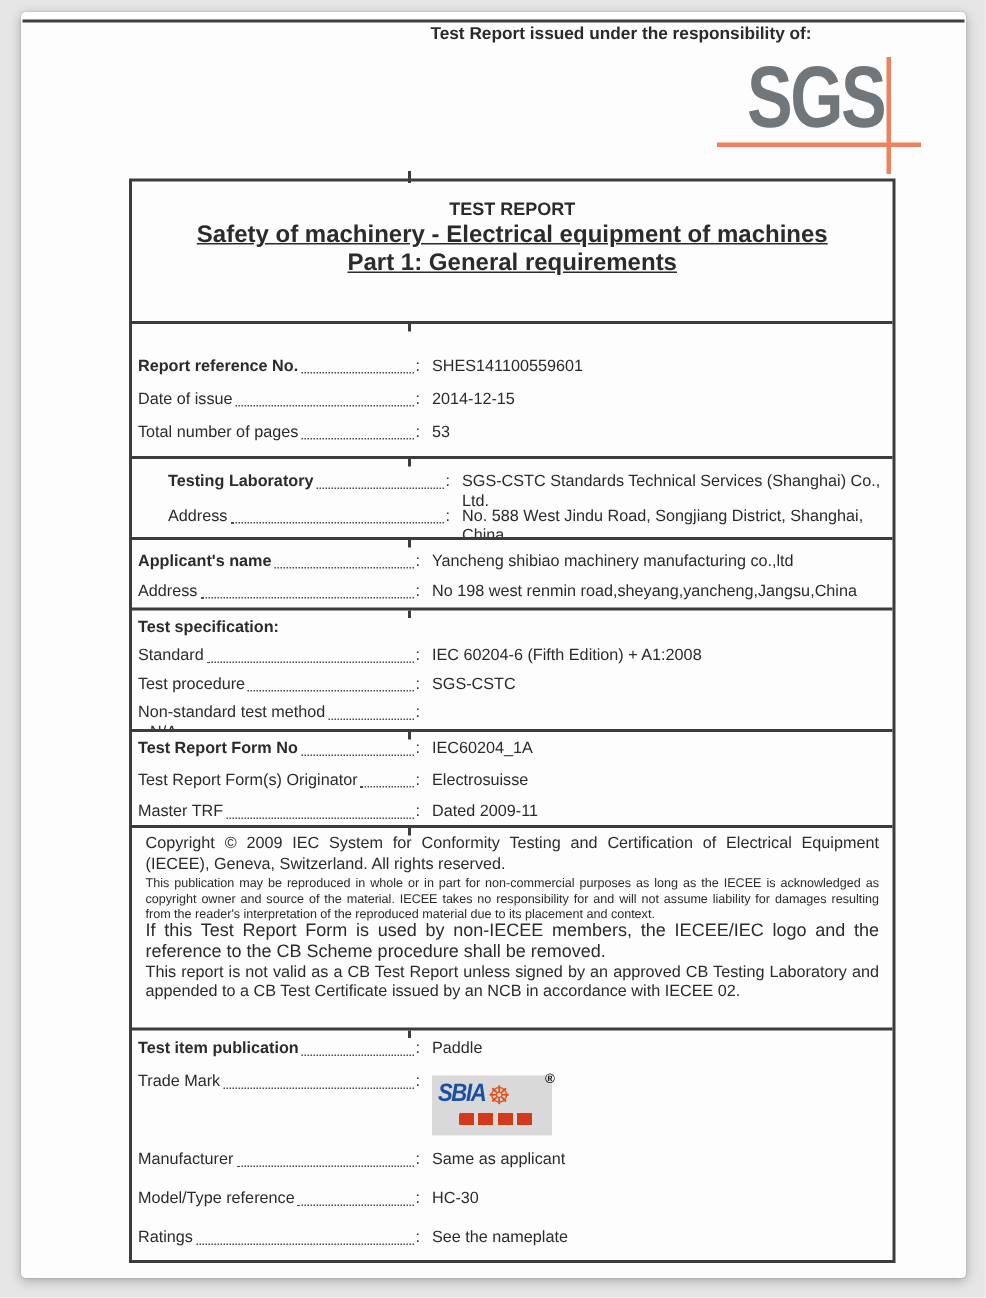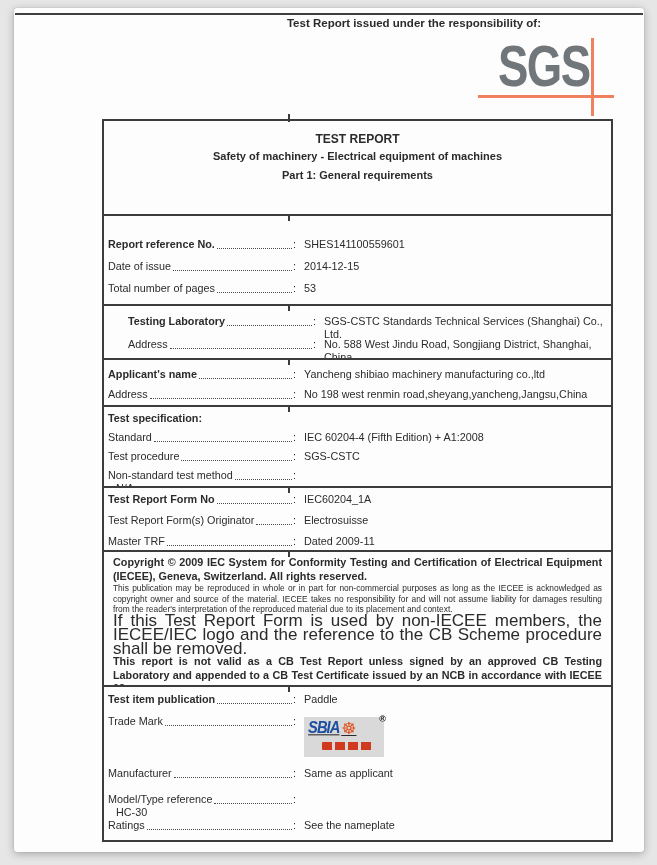--- a/index.html
+++ b/index.html
@@ -41,52 +41,52 @@
     position:absolute;left:24px;top:3px;
     font-size:57px;font-weight:bold;line-height:1;
     color:var(--sgs-gray);
     transform:scale(.8,1.02);transform-origin:left top;
     letter-spacing:-2px;
   }
   .sgs-hline{position:absolute;left:4px;top:61px;width:136px;height:2.5px;background:var(--sgs-orange);}
   .sgs-vline{position:absolute;left:117px;top:4px;width:2.5px;height:78px;background:var(--sgs-orange);}
   
   .report-table{
-    position:absolute;left:88px;top:111px;width:511px;height:723px;
+    position:absolute;left:72px;top:111px;width:511px;height:723px;
     border:2px solid var(--border);
     background:var(--page-bg);
   }
   .title-block{
     position:relative;height:93px;padding-top:10px;text-align:center;
   }
   .t-sm{font-size:12px;font-weight:bold;line-height:16px;}
-  .t-lg{font-size:11px;font-weight:bold;line-height:19px;}
+  .t-lg{font-size:16px;font-weight:bold;line-height:19px;text-decoration:underline;}
   .section{position:relative;border-top:2px solid var(--border);padding:0 4px;overflow:hidden;}
   .tick{position:absolute;left:184px;top:-6px;width:2px;height:11px;background:var(--border);}
   .tick-top{position:absolute;left:184px;top:-7px;width:2px;height:8px;background:var(--border);}
   .row{display:flex;align-items:flex-start;font-size:10.8px;line-height:13px;}
   .lbl{display:flex;width:188px;flex:none;align-items:flex-end;}
   .lbl-text{white-space:nowrap;}
   .lbl-text.b{font-weight:bold;}
   .leader{flex:1;border-bottom:1.6px dotted #4a4a4a;margin:0 1px 2px 2px;min-width:6px;}
   .colon{flex:none;}
   .val{margin-left:8px;flex:1;}
   
   .cp{padding:4px 5px 0 5px;}
   .cp p{margin:0;}
-  .cp-bold{font-size:10.8px;font-weight:bold;line-height:13.6px;text-align:justify;}
+  .cp-bold{font-size:10.8px;font-weight:normal;line-height:13.6px;text-align:justify;}
   .cp-small{font-size:8.4px;line-height:10.4px;text-align:justify;}
-  .cp-normal{font-size:17px;line-height:13.6px;text-align:justify;}
+  .cp-normal{font-size:12px;line-height:13.6px;text-align:justify;}
   
   .tm-box{
     position:relative;display:inline-block;width:80px;height:40px;
     background:#d9d9d9;margin-top:2px;padding:3px 4px 0 4px;
   }
   .tm-reg{position:absolute;right:-2px;top:-4px;font-size:9px;color:#222;font-weight:bold;}
-  .tm-row{display:flex;align-items:flex-start;height:20px;text-decoration:underline;}
+  .tm-row{display:flex;align-items:center;height:20px;}
   .tm-text{
     font-weight:bold;font-style:italic;font-size:16px;line-height:1;
     color:var(--tm-blue);letter-spacing:-1px;transform:scale(.92,1.05);transform-origin:left center;
   }
   .tm-wheel{font-size:17px;line-height:1;color:var(--tm-orange);margin-left:-1px;}
   .tm-cn{
     display:block;margin:2px 0 0 14px;width:50px;height:8px;
     background:repeating-linear-gradient(90deg,var(--tm-red) 0 10px,#d9d9d9 10px 13px);
     border-radius:1px;
   }
@@ -185,21 +185,21 @@
               <span class="lbl-text b">Test specification:</span>
             </span>
             <span class="val"></span>
           </div>
           <div class="row" style="height: 19px;">
             <span class="lbl">
               <span class="lbl-text">Standard</span>
               <span class="leader"></span>
               <span class="colon">:</span>
             </span>
-            <span class="val">IEC 60204-4 (Fifth Edition) + A1:2008</span>
+            <span class="val">IEC 60204-6 (Fifth Edition) + A1:2008</span>
           </div>
           <div class="row" style="height: 19px;">
             <span class="lbl">
               <span class="lbl-text">Test procedure</span>
               <span class="leader"></span>
               <span class="colon">:</span>
             </span>
             <span class="val">SGS-CSTC</span>
           </div>
           <div class="row" style="height: 19px; flex-direction: column;">
@@ -269,21 +269,21 @@
                 </span><span class="tm-cn"></span></span></span>
           </div>
           <div class="row" style="height: 26px;">
             <span class="lbl">
               <span class="lbl-text">Manufacturer</span>
               <span class="leader"></span>
               <span class="colon">:</span>
             </span>
             <span class="val">Same as applicant</span>
           </div>
-          <div class="row" style="height: 26px; flex-direction: column;">
+          <div class="row" style="height: 26px;">
             <span class="lbl">
               <span class="lbl-text">Model/Type reference</span>
               <span class="leader"></span>
               <span class="colon">:</span>
             </span>
             <span class="val">HC-30</span>
           </div>
           <div class="row" style="height: 23px;">
             <span class="lbl">
               <span class="lbl-text">Ratings</span>

